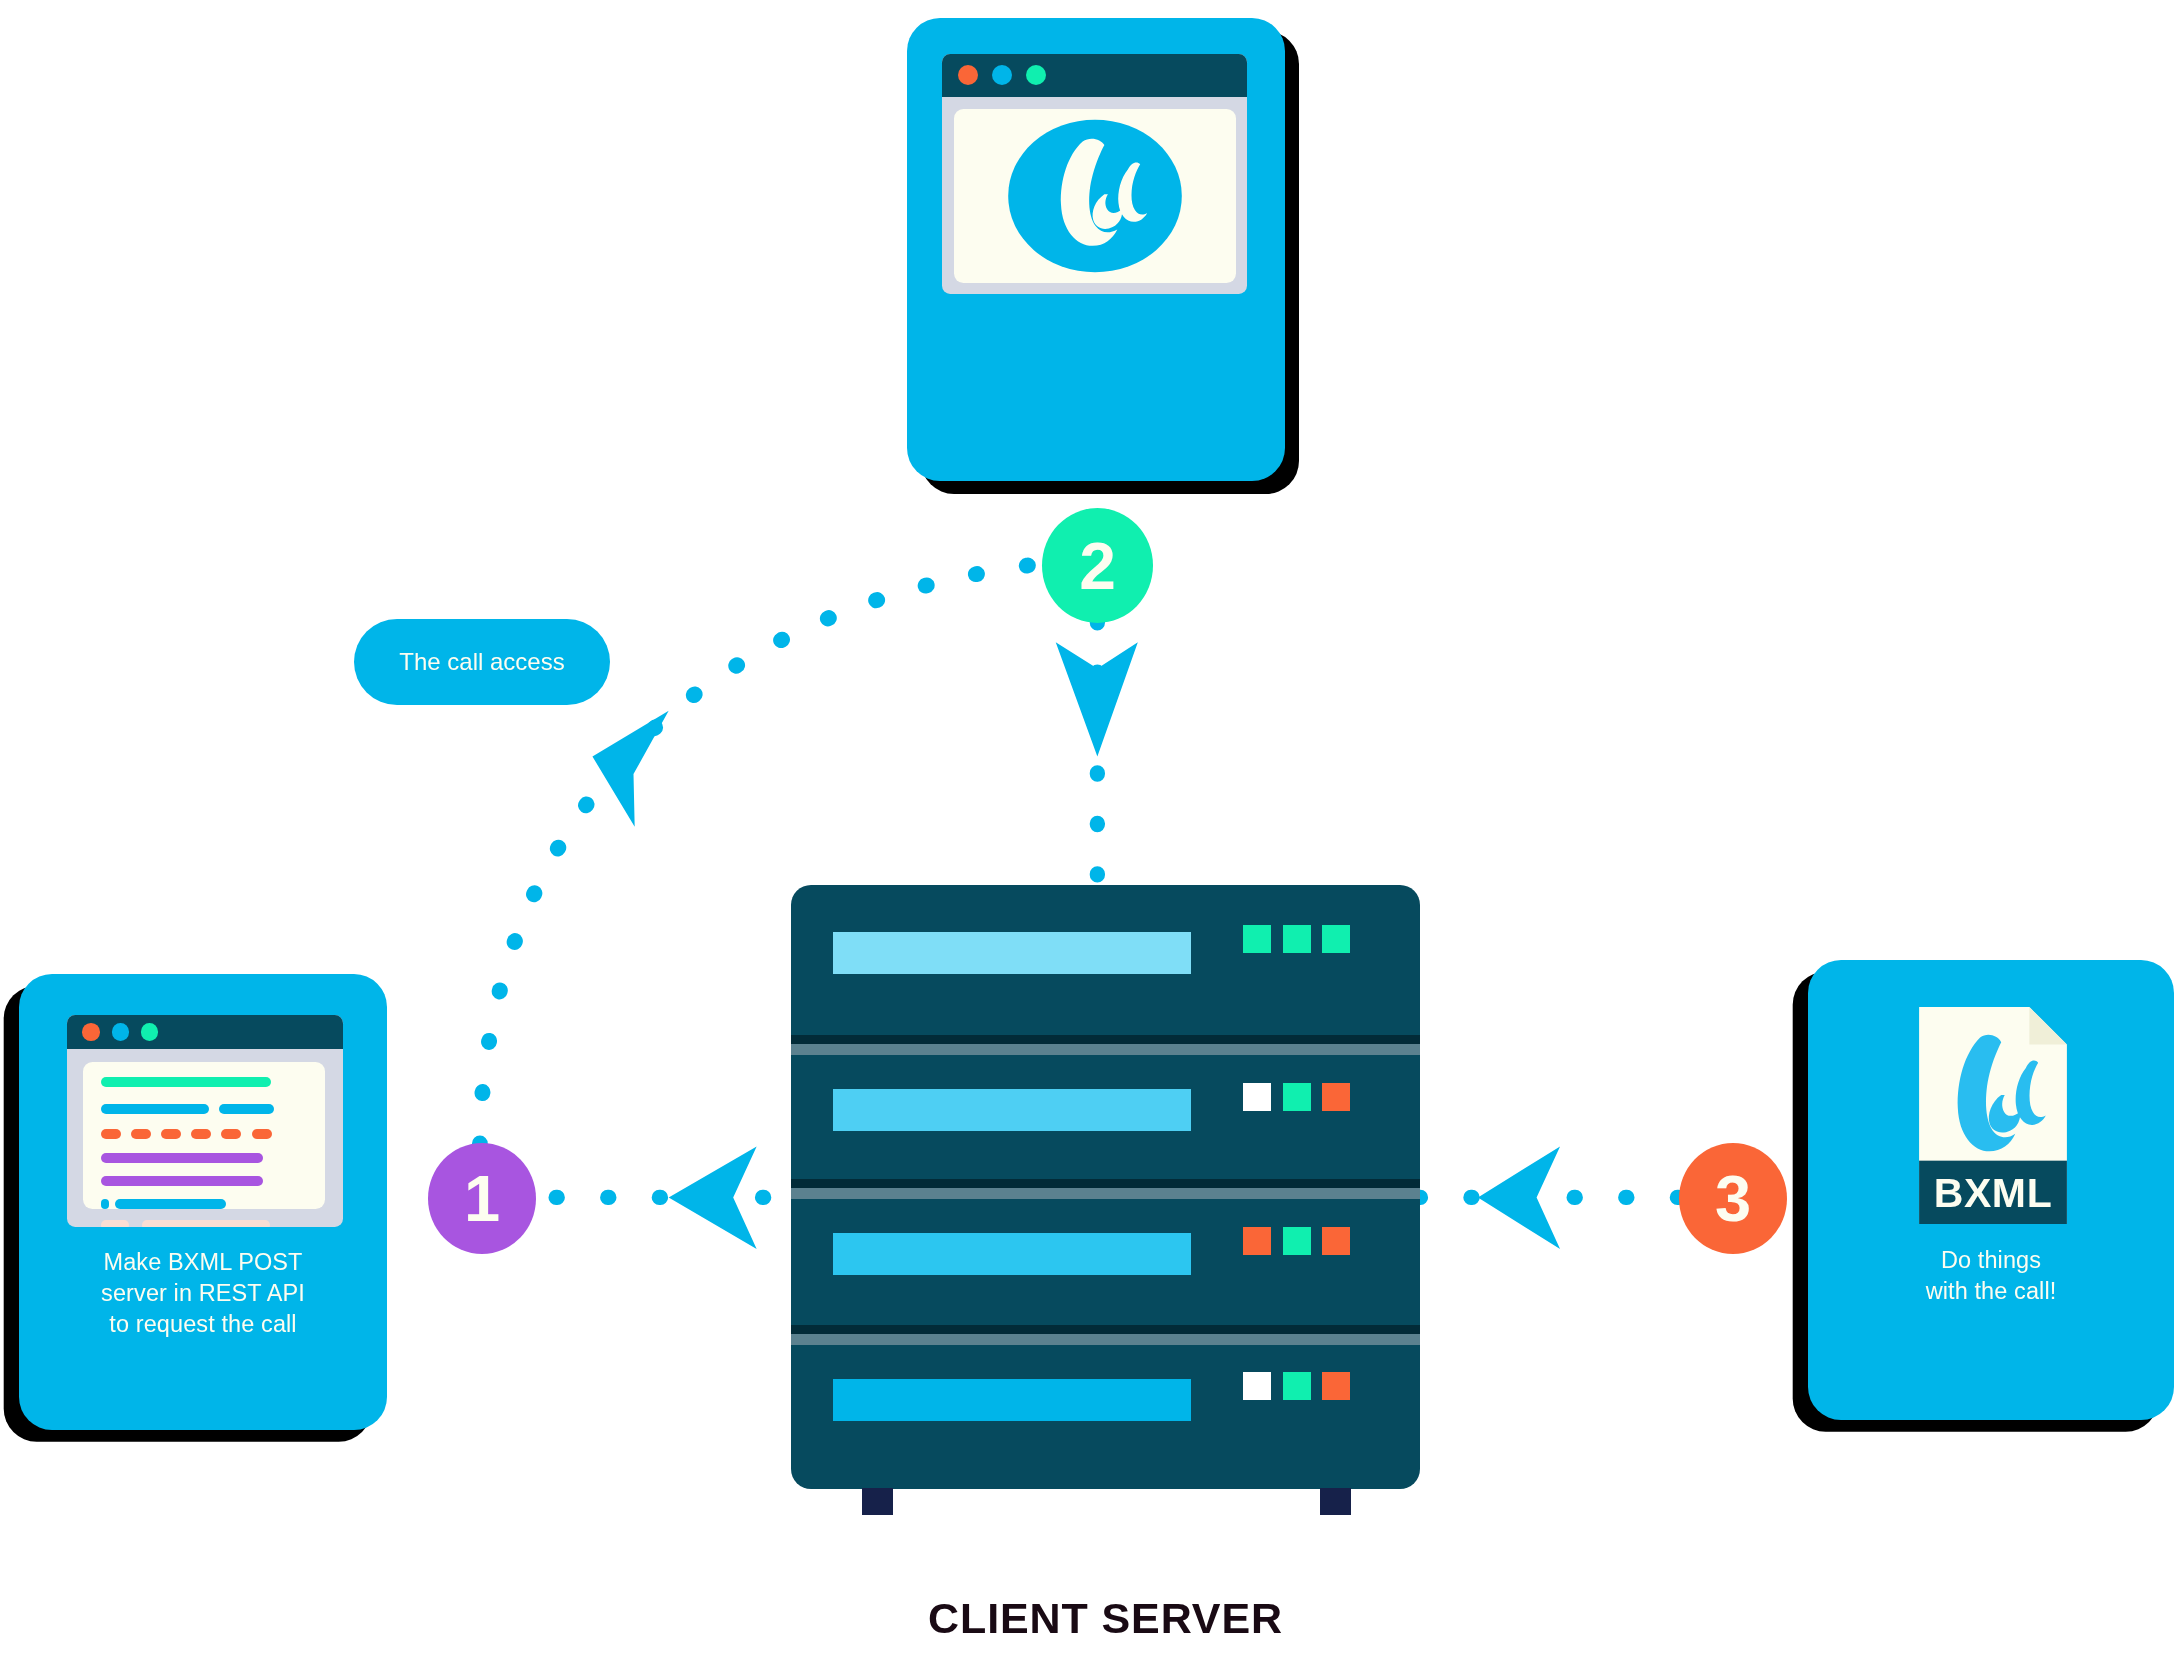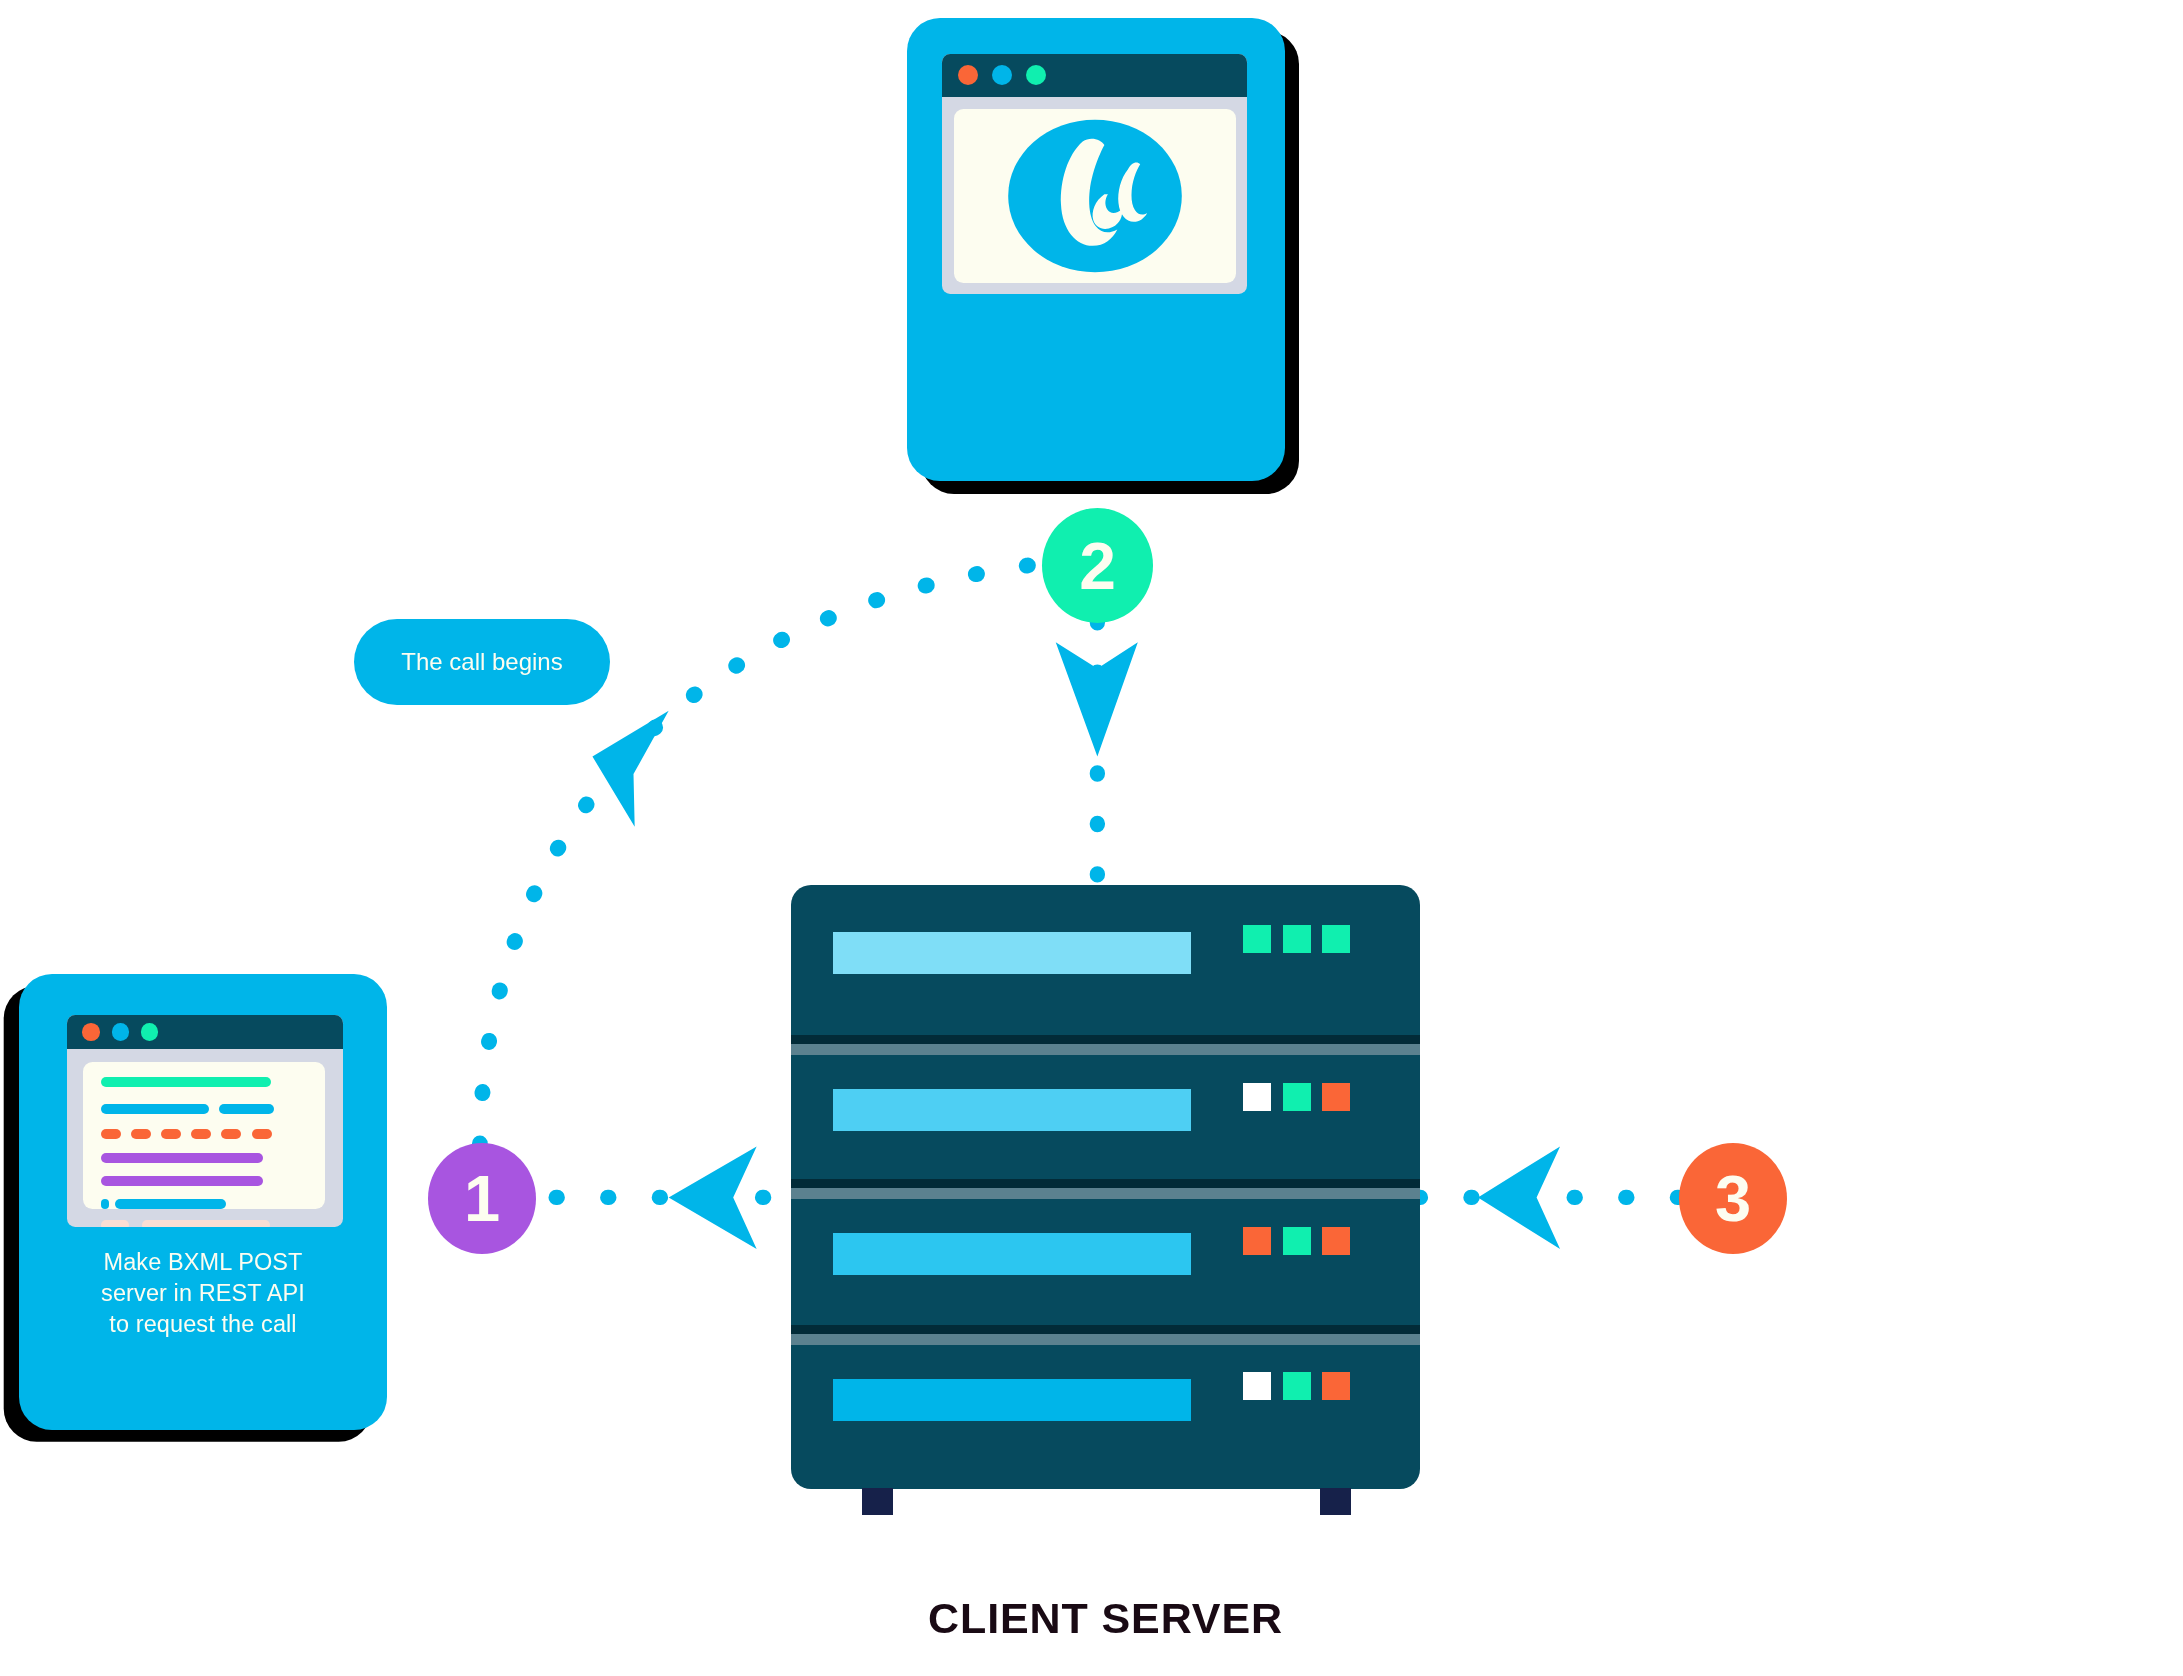--- a/index.html
+++ b/index.html
@@ -143,20 +143,50 @@
       </div>
     </div>
 
     <div class="card-caption" style="top:273px;">
       <div>Make BXML POST</div>
       <div>server in REST API</div>
       <div>to request the call</div>
     </div>
   </div>
 
+  <div class="card" style="left:1808px;top:960px;width:366px;height:460px;box-shadow:-15.3px 11.7px 0 0 #000;">
+
+    <div style="position:absolute;left:111px;top:47px;width:148px;height:217px;">
+      <svg viewBox="0 0 252 370" style="width:148px;height:217px;">
+        <path d="M0 0 H188 L252 64 V370 H0 Z" fill="#fdfdf0"></path>
+        <path d="M188 0 L252 64 H188 Z" fill="#f0efd8"></path>
+        <rect x="0" y="262" width="252" height="108" fill="#064a5e"></rect>
+
+        <path d="M104 52 C78 78 64 126 66 172 C68 218 92 246 120 246
+                 C140 246 156 234 164 216 C150 226 134 223 125 210
+                 C112 191 111 150 120 114 C126 90 134 72 140 60
+                 C134 48 116 43 104 52 Z" fill="#29bdf0"></path>
+        <path d="M182 104 C169 120 163 145 165 166 C167 188 179 201 192 201
+                 C203 201 211 194 216 185 C207 190 199 188 194 179
+                 C186 166 187 138 193 118 C196 108 200 100 203 95
+                 C198 88 188 90 182 104 Z" fill="#29bdf0"></path>
+        <path d="M140 150 C123 162 116 183 120 198 C124 213 140 218 155 211
+                 C168 205 174 191 172 178 C162 188 150 188 145 179
+                 C140 170 141 159 146 150 Z" fill="#29bdf0"></path>
+      </svg>
+      <div style="position:absolute;left:0;top:156px;width:148px;height:61px;
+                  display:flex;align-items:center;justify-content:center;
+                  color:#fdfdf0;font-size:41px;font-weight:700;letter-spacing:0.6px;">BXML</div>
+    </div>
+
+    <div class="card-caption" style="top:285px;">
+      <div>Do things</div>
+      <div>with the call!</div>
+    </div>
+  </div>
 
   <div class="rack" style="left:791px;top:885px;width:629px;height:604px;">
 
     <div class="bay" style="--bay:#7fdef7;background:#7fdef7;left:42px;top:47px;width:358px;height:42px;"></div>
     <span class="led" style="left:452px;top:40px;background:#10efaf;"></span>
     <span class="led" style="left:492px;top:40px;background:#10efaf;"></span>
     <span class="led" style="left:531px;top:40px;background:#10efaf;"></span>
 
     <div class="rack-div" style="top:150px;">
       <div class="dk"></div>
@@ -197,19 +227,19 @@
 
   <div class="badge" style="left:1042px;top:508px;width:111px;height:115px;background:#10efaf;font-size:66px;">
     <span>2</span>
   </div>
 
   <div class="badge" style="left:1679px;top:1143px;width:108px;height:111px;background:#fa6637;font-size:65px;">
     <span>3</span>
   </div>
 
   <div class="pill" style="left:354px;top:619px;width:256px;height:86px;">
-    <span>The call begins</span>
+    <span>The call access</span>
   </div>
 
   <div class="title" style="left:791px;top:1594px;width:629px;">CLIENT SERVER</div>
 
 </div>
 
 
 </body></html>

